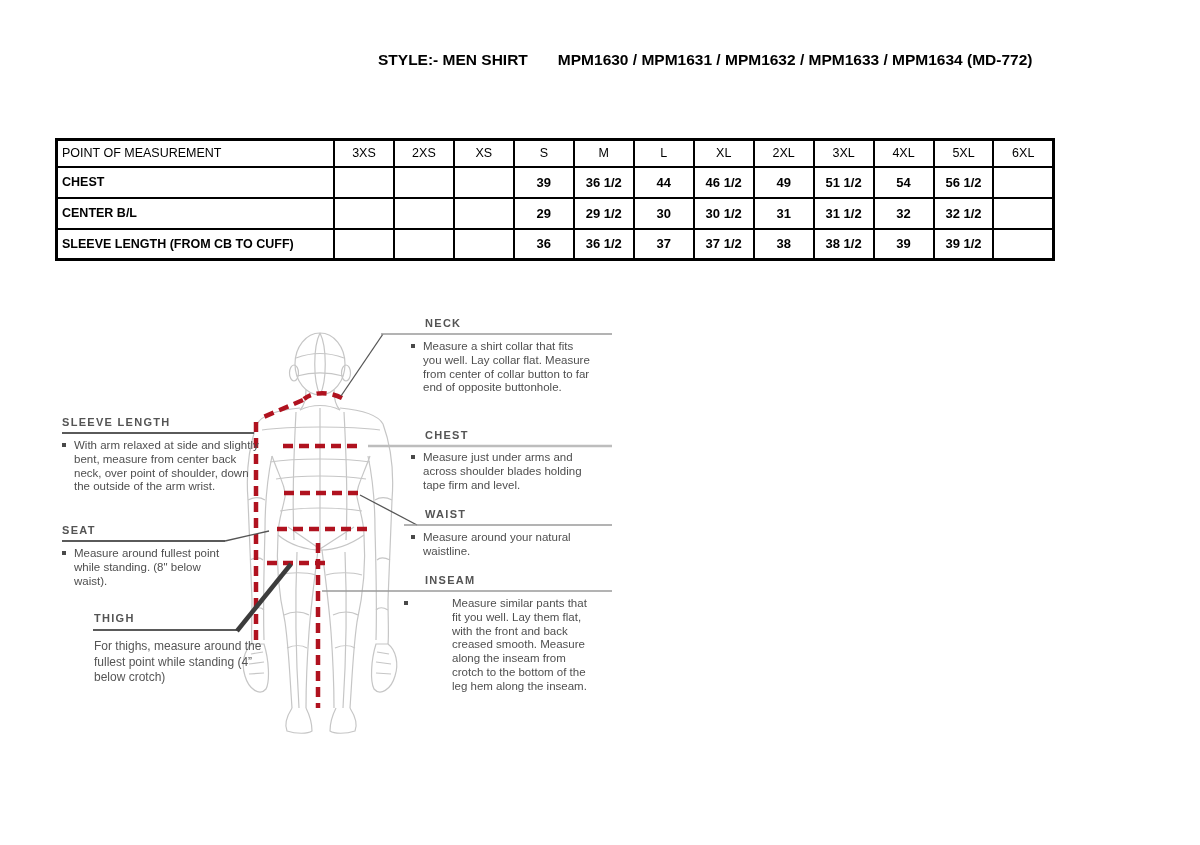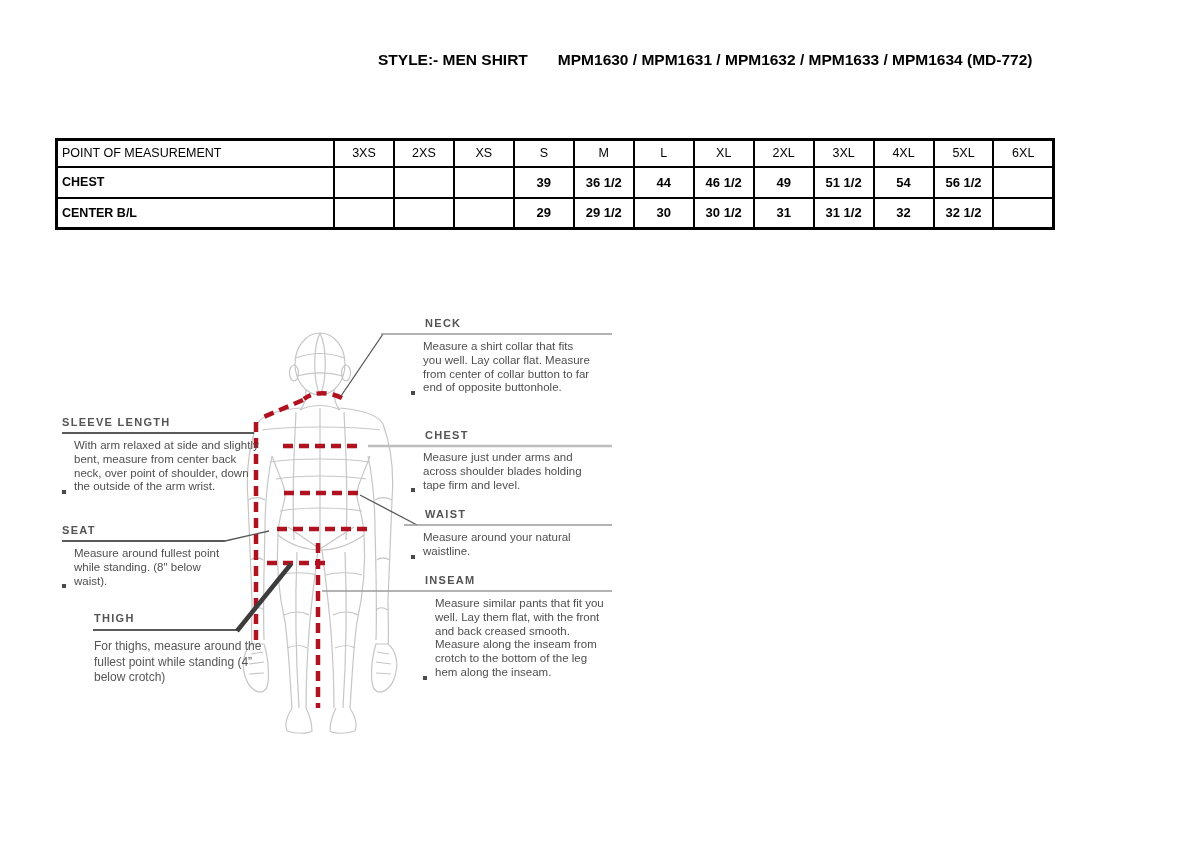--- a/index.html
+++ b/index.html
@@ -24,33 +24,33 @@
   .size-table td{font-weight:600;}
 
   
   .note{position:absolute;left:57px;top:281px;font-weight:bold;font-size:13.5px;color:#000;white-space:nowrap;}
 
   
   .diagram-svg{position:absolute;left:0;top:300px;width:650px;height:500px;}
 
   .guide-heading{position:absolute;font-size:11px;font-weight:600;letter-spacing:1.3px;
                  color:#545454;white-space:nowrap;}
-  .guide-desc{position:absolute;display:flex;align-items:flex-end;
+  .guide-desc{position:absolute;display:flex;align-items:flex-start;
               font-size:11.5px;line-height:13.8px;color:#4f4f4f;}
   .guide-desc .bullet{flex:0 0 auto;width:4px;height:4px;background:#4a4a4a;margin:4px 8px 0 0;}
   .guide-desc.no-bullet{font-size:12px;line-height:15.5px;color:#555;}
 
   .pos-neck-h{left:425px;top:317px;}
   .pos-neck-d{left:411px;top:340px;width:182px;}
   .pos-chest-h{left:425px;top:429px;}
   .pos-chest-d{left:411px;top:451px;width:182px;}
   .pos-waist-h{left:425px;top:508px;}
   .pos-waist-d{left:411px;top:531px;width:162px;}
   .pos-inseam-h{left:425px;top:574px;}
-  .pos-inseam-d{left:423px;top:597px;width:187px;}
+  .pos-inseam-d{left:404px;top:597px;width:187px;gap:36px;}
   .pos-sleeve-h{left:62px;top:416px;}
   .pos-sleeve-d{left:62px;top:439px;width:197px;}
   .pos-seat-h{left:62px;top:524px;}
   .pos-seat-d{left:62px;top:547px;width:162px;}
   .pos-thigh-h{left:94px;top:612px;}
   .pos-thigh-d{left:94px;top:639px;width:170px;}
 
   .figure{stroke:var(--figure-outline,#c6c6c6);stroke-width:1.2;fill:none;}
   .redline{stroke:var(--measure-red,#b0121f);stroke-width:4.5;fill:none;stroke-dasharray:10 6;}
   .leader-thin{stroke:#555;stroke-width:1.3;fill:none;}
@@ -109,20 +109,35 @@
           <td></td>
           <td></td>
           <td>29</td>
           <td>29 1/2</td>
           <td>30</td>
           <td>30 1/2</td>
           <td>31</td>
           <td>31 1/2</td>
           <td>32</td>
           <td>32 1/2</td>
+          <td></td>
+        </tr>
+        <tr>
+          <td>SLEEVE LENGTH (FROM CB TO CUFF)</td>
+          <td></td>
+          <td></td>
+          <td></td>
+          <td>36</td>
+          <td>36 1/2</td>
+          <td>37</td>
+          <td>37 1/2</td>
+          <td>38</td>
+          <td>38 1/2</td>
+          <td>39</td>
+          <td>39 1/2</td>
           <td></td>
         </tr>
       </tbody>
   </table>
 
 
   <svg class="diagram-svg" viewBox="0 300 650 500">
 
     <g class="figure">
       <ellipse cx="320" cy="364" rx="25" ry="31"></ellipse>

